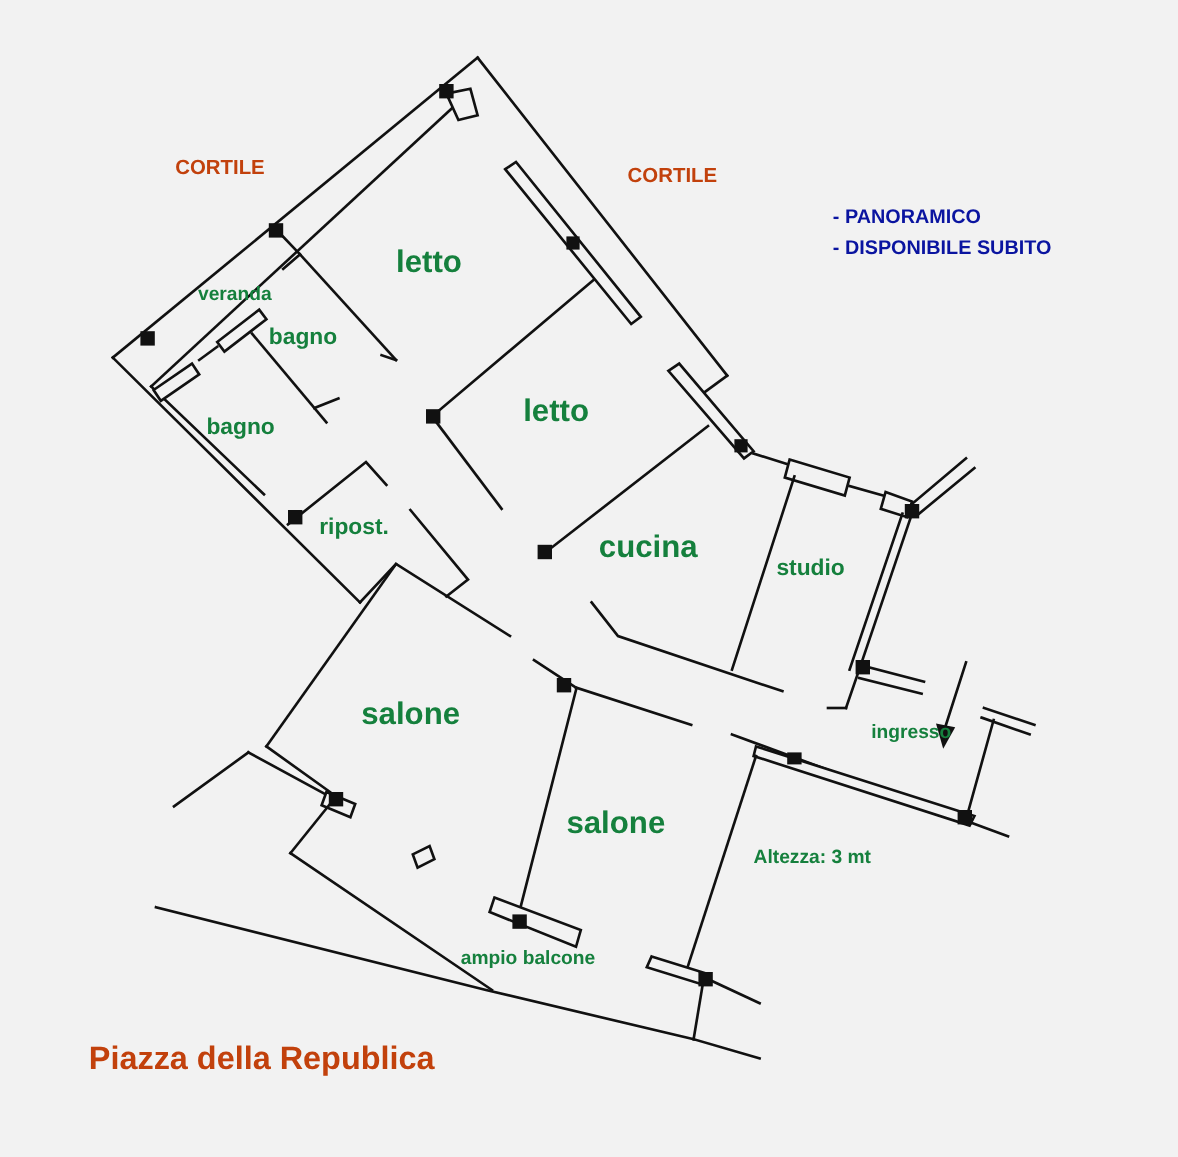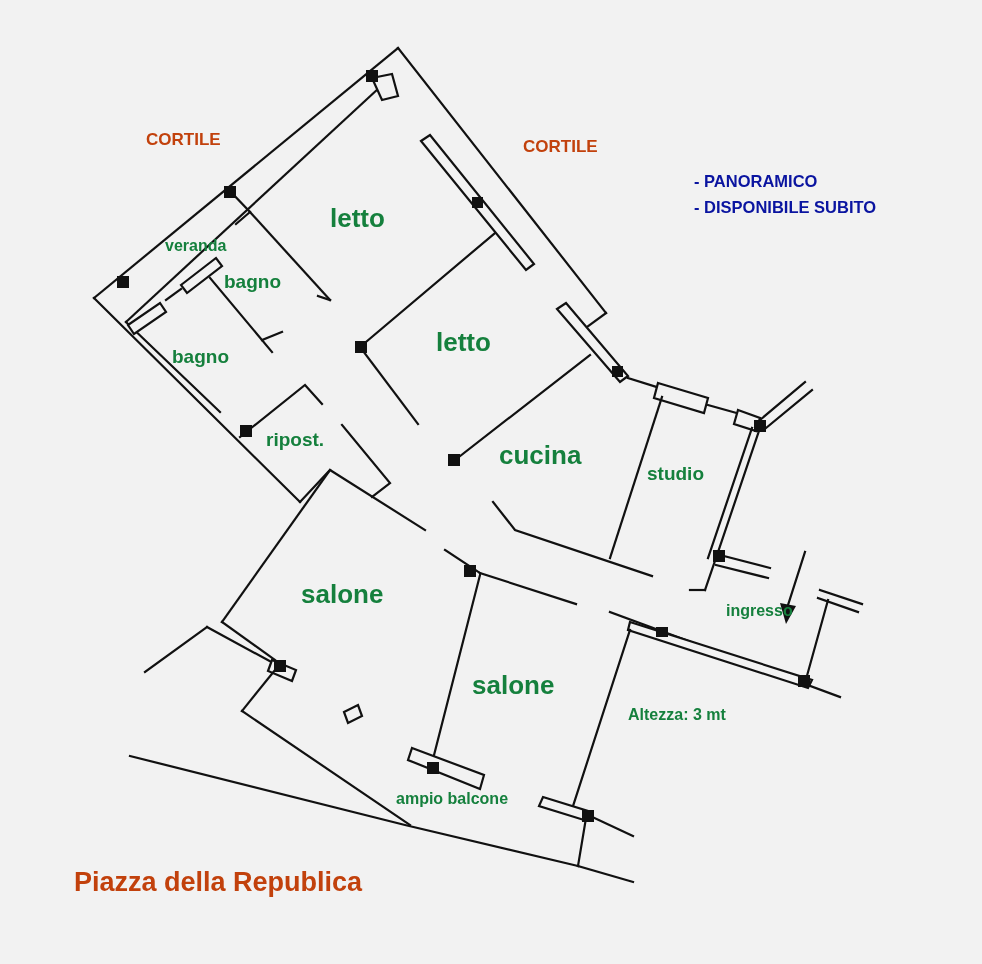--- a/index.html
+++ b/index.html
@@ -139,16 +139,16 @@
 <div class="lbl room room-lg" style="left:436px;top:329px;">letto</div>
 <div class="lbl room room-xs" style="left:165px;top:238px;">veranda</div>
 <div class="lbl room room-sm" style="left:224px;top:272px;">bagno</div>
 <div class="lbl room room-sm" style="left:172px;top:347px;">bagno</div>
 <div class="lbl room room-sm" style="left:266px;top:430px;text-align:right;">ripost.</div>
 <div class="lbl room room-lg" style="left:499px;top:442px;">cucina</div>
 <div class="lbl room room-sm" style="left:647px;top:464px;">studio</div>
 <div class="lbl room room-lg" style="left:301px;top:581px;">salone</div>
 <div class="lbl room room-lg" style="left:472px;top:672px;">salone</div>
 <div class="lbl room room-xs" style="left:678px;top:603px;margin-left:48px;">ingresso</div>
-<div class="lbl room room-xs" style="left:396px;top:791px;">ampio balcone</div>
+<div class="lbl room room-xs" style="left:384px;top:791px;">ampio balcone</div>
 <div class="lbl room room-xs" style="left:628px;top:707px;">Altezza: 3 mt</div>
 
 <div class="lbl blue title" style="left:74px;top:869px;">Piazza della Republica</div>
 
 </body></html>

